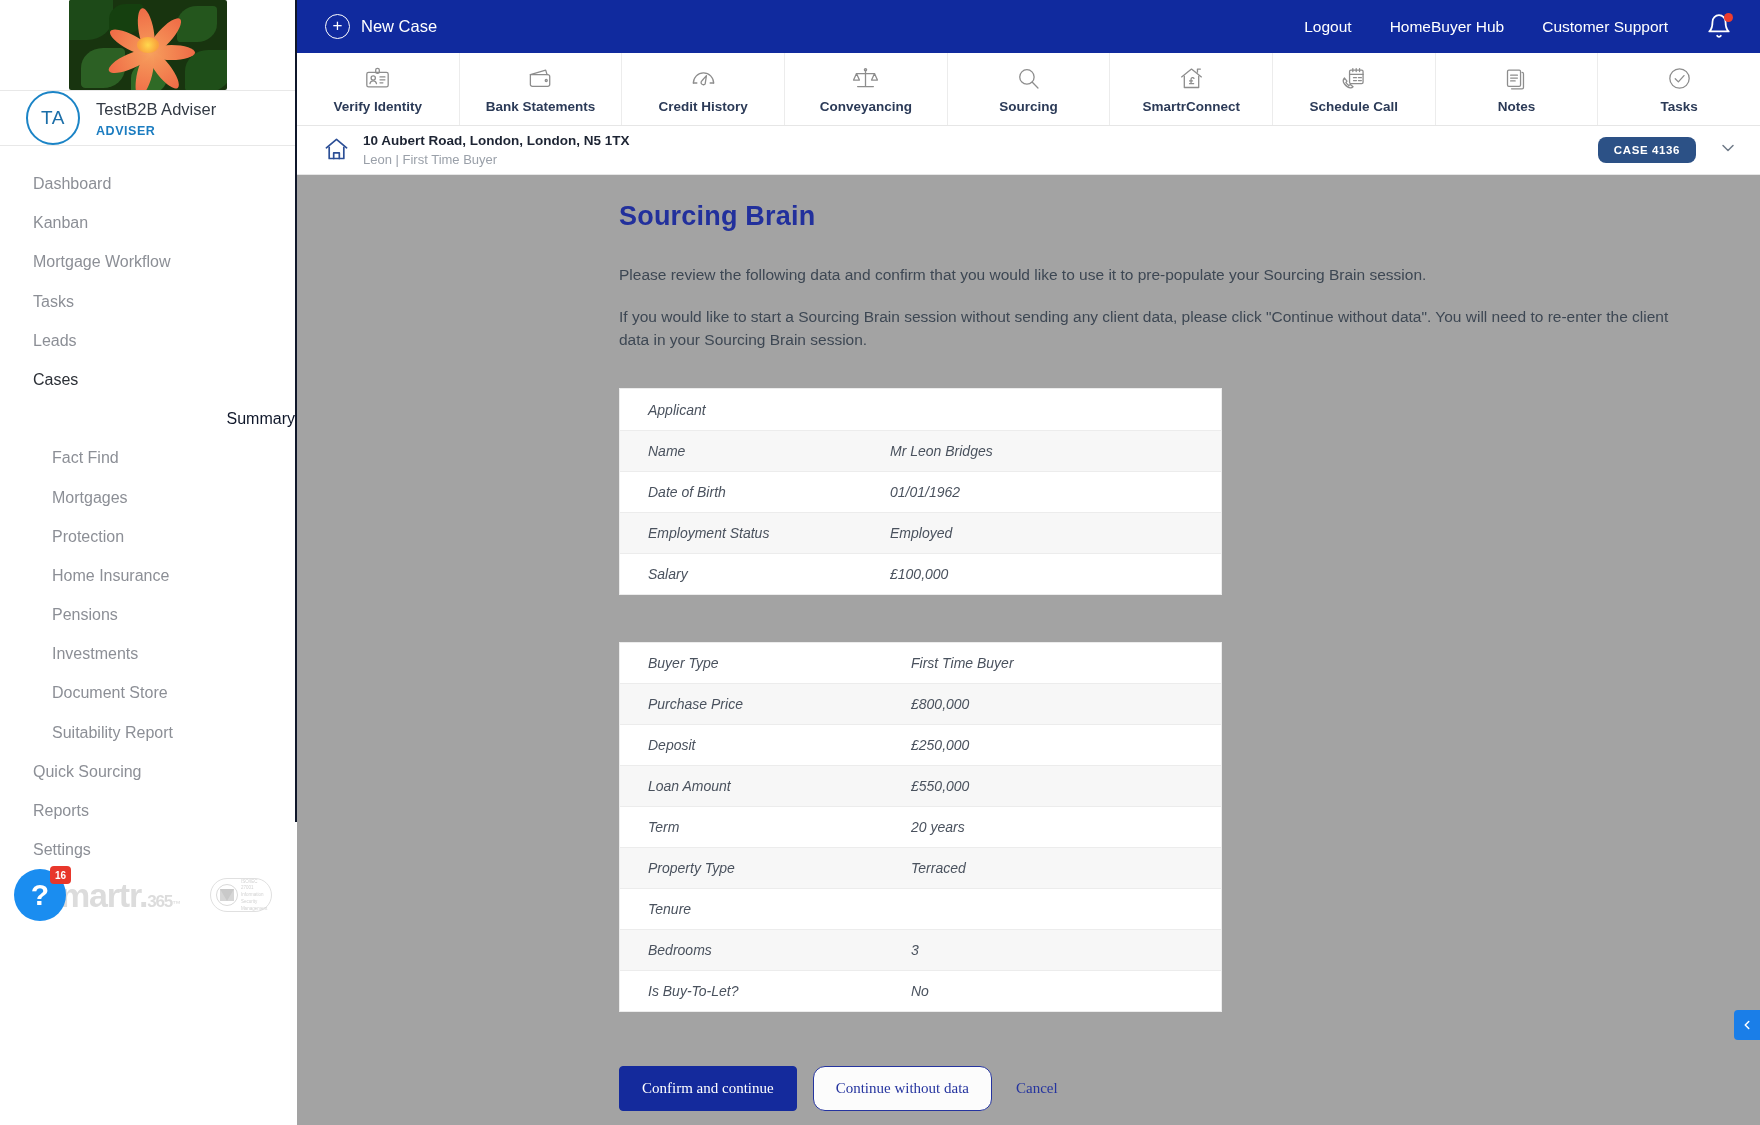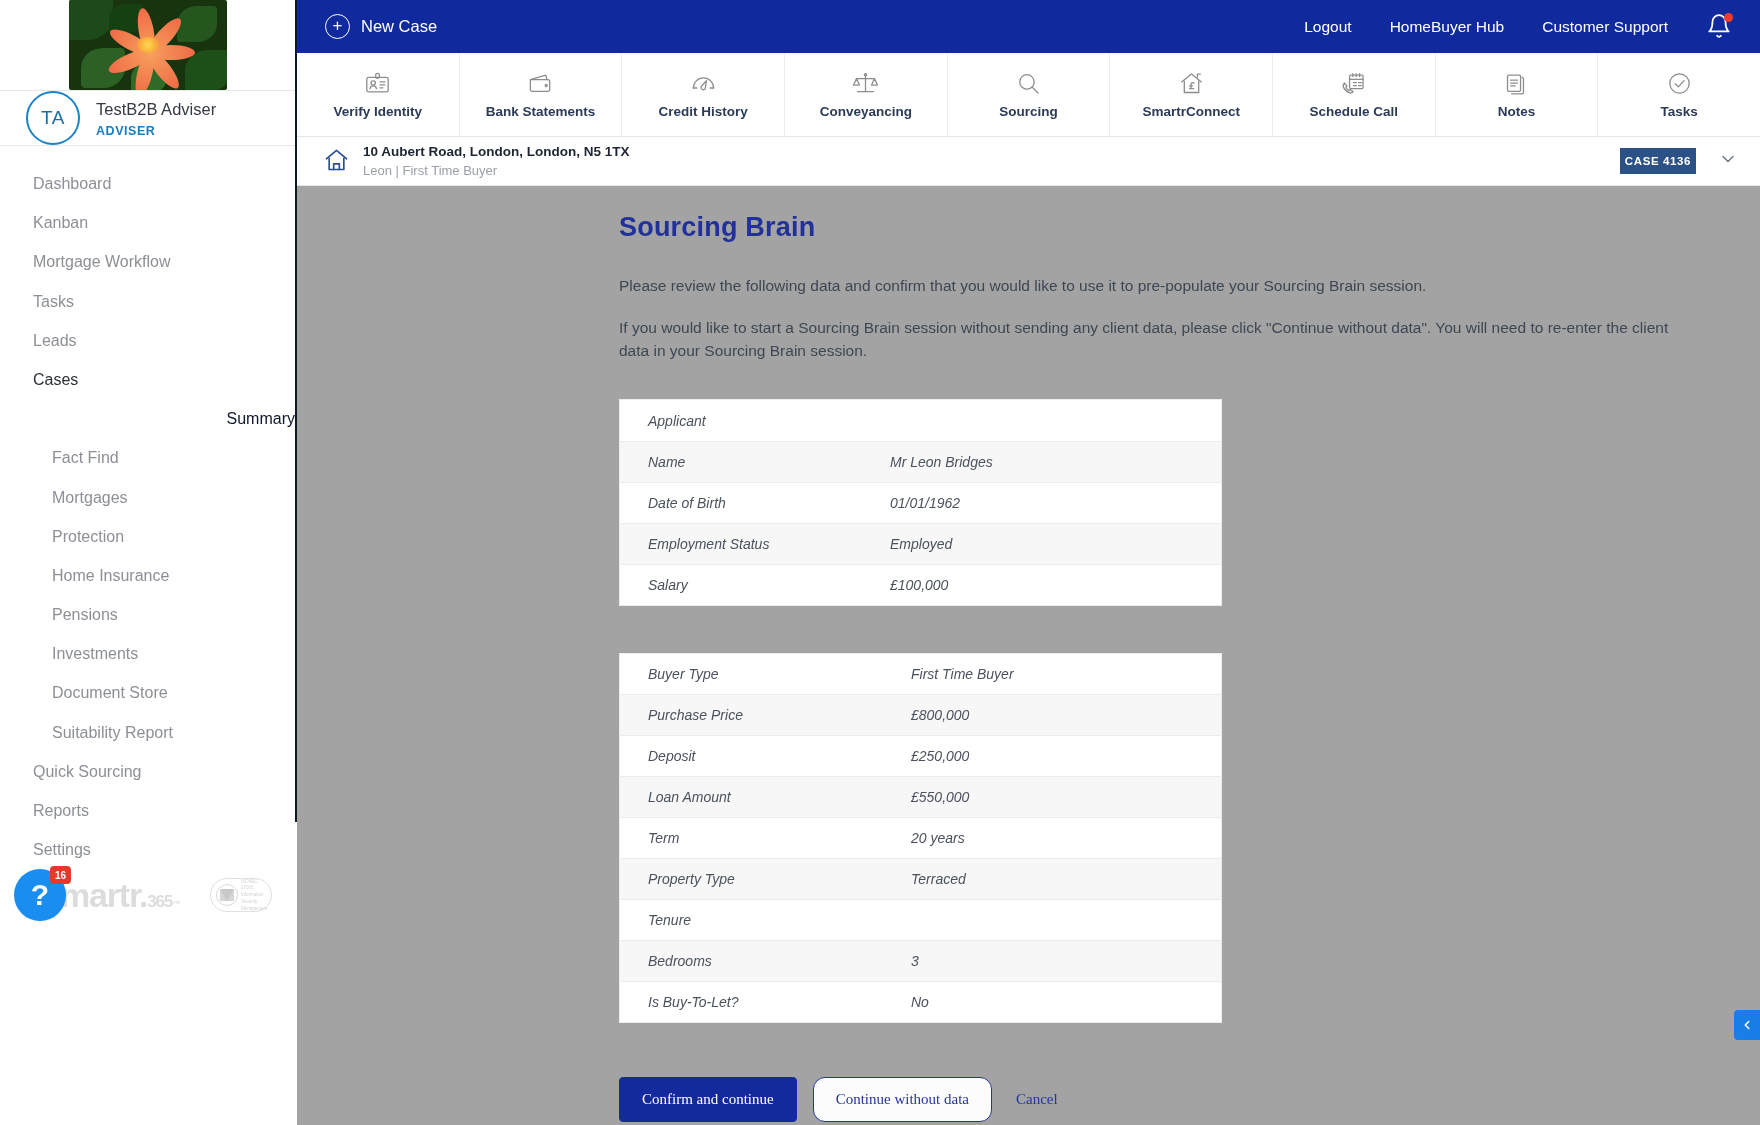--- a/index.html
+++ b/index.html
@@ -114,41 +114,41 @@
   .new-case-label { font-size: 16.5px; }
   .topbar-right { margin-left: auto; display: flex; align-items: center; gap: 38px; padding-right: 28px; }
   .topbar-link { font-size: 15.5px; color: #fff; cursor: pointer; }
   .bell-wrap { position: relative; width: 26px; height: 28px; cursor: pointer; }
   .bell-dot {
     position: absolute; right: -1px; top: 0px; width: 9px; height: 9px;
     background: #ef3c2d; border-radius: 50%;
   }
 
   .tools {
-    height: 84px; background: #fff; display: flex; border-bottom: 1px solid #e6e6e6; flex: none;
+    height: 73px; background: #fff; display: flex; border-bottom: 1px solid #e6e6e6; flex: none;
   }
   .tool {
     flex: 1; display: flex; flex-direction: column; align-items: center; justify-content: center;
     gap: 7px; border-right: 1px solid #ececec; cursor: pointer;
   }
   .tool:last-child { border-right: none; }
   .tool-label { font-size: 13.5px; color: #2b3a57; font-weight: bold; }
   .tool svg { display: block; }
 
   .casebar {
     height: 49px; background: #fff; display: flex; align-items: center;
     padding: 0 22px 0 26px; border-bottom: 1px solid #e6e6e6; flex: none;
   }
   .casebar-left { display: flex; align-items: center; gap: 13px; }
   .case-addr { font-size: 13.5px; color: #1d2433; font-weight: bold; line-height: 1.35; }
   .case-sub { font-size: 13px; color: #9aa0a9; line-height: 1.35; margin-top: 1px; }
   .casebar-right { margin-left: auto; display: flex; align-items: center; gap: 22px; }
   .case-pill {
     background: #2c5186; color: #fff; font-size: 11.5px; font-weight: bold;
-    letter-spacing: .6px; padding: 7px 5px; border-radius: 0; cursor: pointer;
+    letter-spacing: .6px; padding: 7px 16px; border-radius: 8px; cursor: pointer;
   }
   .chev { color: #6f7a88; cursor: pointer; }
 
   .content {
     flex: 1; background: #a3a3a3; padding: 26px 0 0 0; overflow: hidden; position: relative;
   }
   .page-title {
     font-size: 27px; color: #22309c; padding-left: 322px; letter-spacing: .2px;
   }
   .para {

